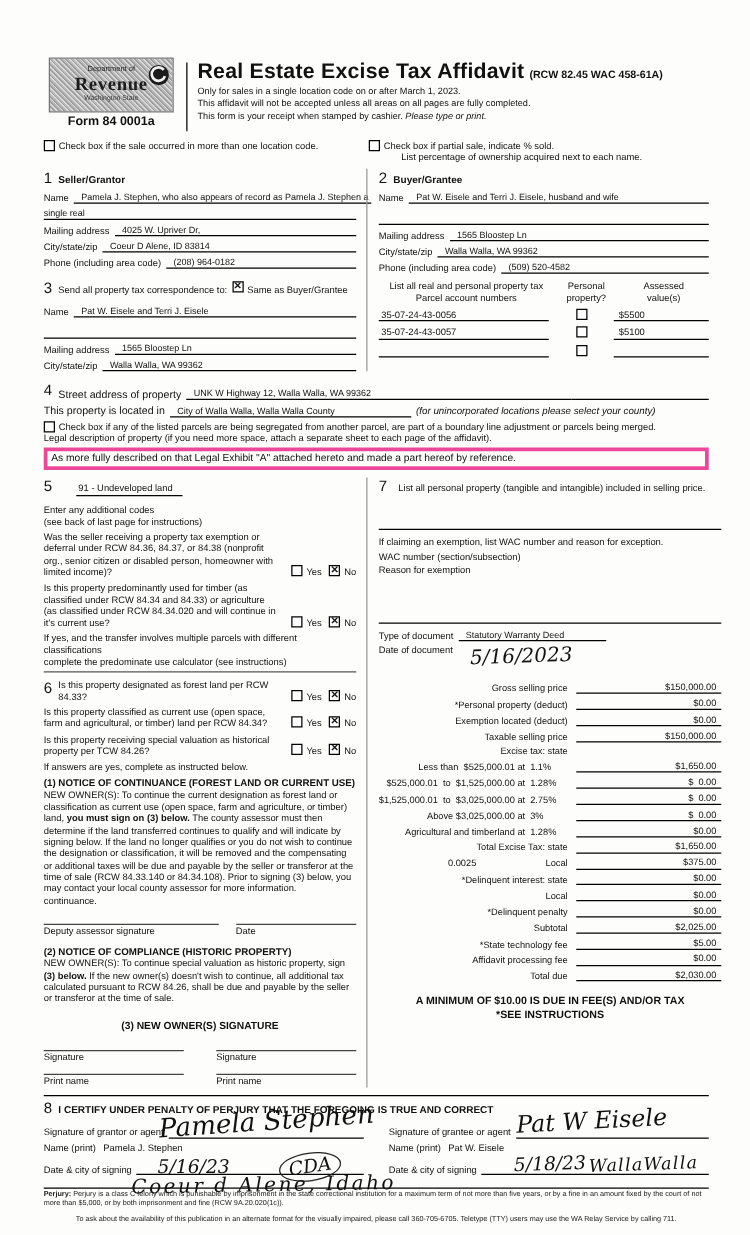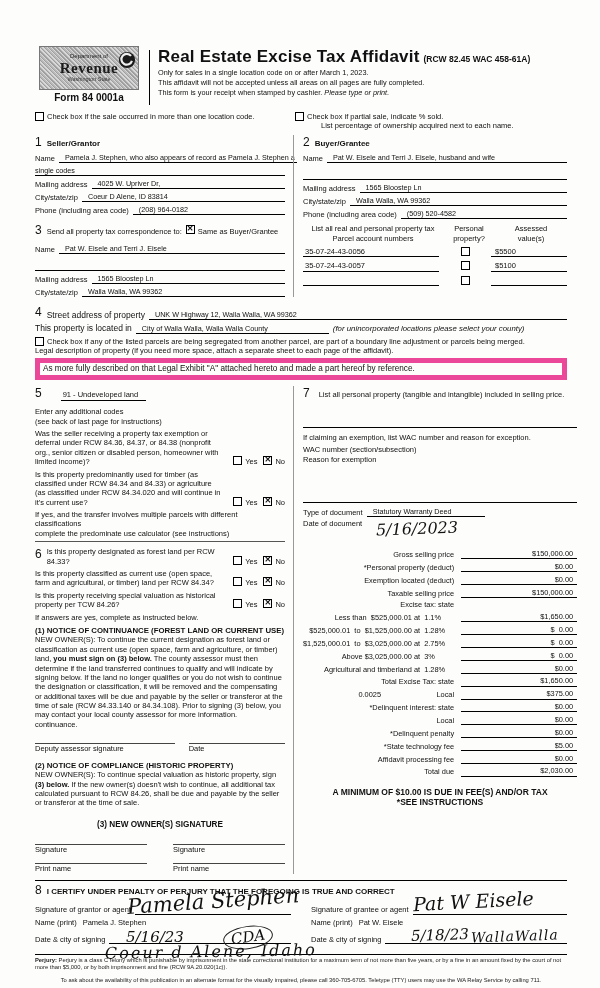--- a/index.html
+++ b/index.html
@@ -40,21 +40,21 @@
   .colR{border-left:1px solid #999;padding-left:9px;}
   .colL{padding-right:8px;}
   
   .p-head{display:flex;font-weight:normal;text-align:center;margin-top:5px;}
   .p-head .c1{flex:1;}.p-head .c2{width:52px;}.p-head .c3{width:72px;}
   .p-row{display:flex;align-items:flex-start;margin-top:4px;}
   .p-num{flex:1;border-bottom:1px solid #000;min-height:9px;padding-left:2px;}
   .p-cb{width:52px;text-align:center;}
   .p-val{width:72px;border-bottom:1px solid #000;min-height:9px;padding-left:4px;}
   
-  .legalbox{border:5px solid #ec4899;padding:1px 3px;margin-top:2px;}
+  .legalbox{border:3px solid #ec4899;padding:1px 3px;margin-top:2px;}
   
   .qrow{display:flex;align-items:flex-end;margin-top:3px;}
   .qtext{flex:1;}
   .opts{white-space:nowrap;margin-left:4px;}
   .opts .cb{margin-left:6px;}
   
   .tax-row{display:flex;align-items:flex-end;margin-top:2.6px;font-size:7.4px;}
   .t-label{flex:1;text-align:right;white-space:pre;}
   .t-labelfix{text-align:right;white-space:pre;}
   .t-pre{flex:1;text-align:center;}
@@ -120,21 +120,21 @@
     <div class="colL">
       <div class="secline">
         <span class="secnum">1</span>
         <span class="sectitle">Seller/Grantor</span>
       </div>
       <div class="fld">
             <span class="lab">Name</span>
             <span class="val">Pamela J. Stephen, who also appears of record as Pamela J. Stephen a</span>
           </div>
       <div class="fld">
-            <span class="val" style="padding-left:0;">single codes</span>
+            <span class="val" style="padding-left:0;">single real</span>
           </div>
       <div class="fld">
             <span class="lab">Mailing address</span>
             <span class="val">4025 W. Upriver Dr,</span>
           </div>
       <div class="fld">
             <span class="lab">City/state/zip</span>
             <span class="val">Coeur D Alene, ID  83814</span>
           </div>
       <div class="fld">
@@ -383,20 +383,24 @@
               <span class="t-label">*Delinquent interest: state</span>
               <span class="t-amt">$0.00</span>
             </div>
             <div class="tax-row">
               <span class="t-label">Local</span>
               <span class="t-amt">$0.00</span>
             </div>
             <div class="tax-row">
               <span class="t-label">*Delinquent penalty</span>
               <span class="t-amt">$0.00</span>
+            </div>
+            <div class="tax-row">
+              <span class="t-label">Subtotal</span>
+              <span class="t-amt">$2,025.00</span>
             </div>
             <div class="tax-row">
               <span class="t-label">*State technology fee</span>
               <span class="t-amt">$5.00</span>
             </div>
             <div class="tax-row">
               <span class="t-label">Affidavit processing fee</span>
               <span class="t-amt">$0.00</span>
             </div>
             <div class="tax-row">

